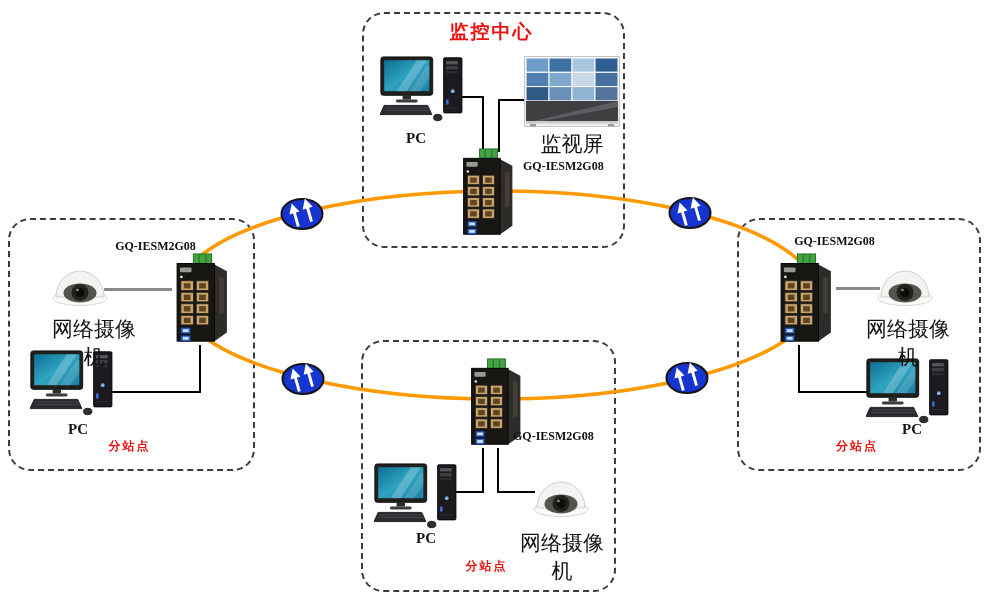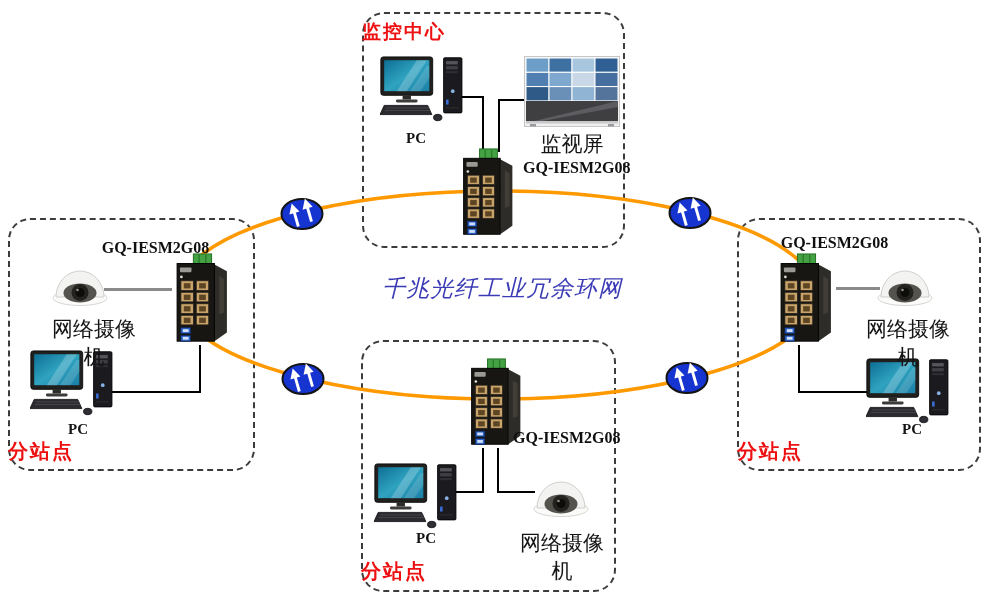--- a/index.html
+++ b/index.html
@@ -1,25 +1,25 @@
 <!DOCTYPE html>
 <html><head>
 <meta charset="utf-8">
 <style>
   html,body{margin:0;padding:0;background:#ffffff;}
   .canvas{position:relative;width:984px;height:603px;background:#ffffff;overflow:hidden;
           font-family:"Liberation Serif","DejaVu Serif",serif;}
   .dbox{position:absolute;border:2px dashed #3c3c3c;border-radius:22px;background:transparent;}
-  .red-title{position:absolute;color:#ee1111;font-weight:bold;
+  .red-title{position:absolute;color:#ee1111;font-weight:bold;text-align:center;
              font-family:"Liberation Serif","DejaVu Serif",serif;}
   .mc-title{font-size:19px;letter-spacing:2px;}
-  .st-title{font-size:20px;letter-spacing:2px;}
+  .st-title{font-size:12px;letter-spacing:2px;}
   .dev-label{position:absolute;font-size:21px;color:#141414;text-align:center;}
   .pc-label{font-weight:bold;font-size:15px;}
-  .model-label{position:absolute;font-weight:bold;font-size:16px;color:#101010;}
+  .model-label{position:absolute;font-weight:bold;font-size:12px;color:#101010;}
   .center-title{position:absolute;font-style:italic;font-size:23px;color:#3b3bb5;
                 text-align:center;letter-spacing:1px;font-family:"Liberation Serif","DejaVu Serif",serif;}
   .hline{position:absolute;height:2px;background:#000;}
   .vline{position:absolute;width:2px;background:#000;}
   .grayline{position:absolute;height:3px;background:#8a8a8a;}
   svg.dev{position:absolute;display:block;}
   svg.ringlayer{position:absolute;left:0;top:0;pointer-events:none;}
 </style>
 </head>
 <body>
@@ -221,15 +221,14 @@
   <div class="model-label" style="left:772px;top:234px;width:125px;text-align:center;">GQ-IESM2G08</div>
   <div class="dev-label" style="left:856px;top:315px;width:104px;">网络摄像机</div>
   <div class="dev-label pc-label" style="left:884px;top:421px;width:56px;">PC</div>
   <div class="red-title st-title" style="left:737px;top:438px;width:240px;">分站点</div>
 
   <div class="model-label" style="left:513px;top:429px;width:120px;">GQ-IESM2G08</div>
   <div class="dev-label pc-label" style="left:398px;top:530px;width:56px;">PC</div>
   <div class="dev-label" style="left:510px;top:529px;width:104px;">网络摄像机</div>
   <div class="red-title st-title" style="left:361px;top:558px;width:251px;">分站点</div>
 
-  <div class="center-title" style="left:357px;top:273px;width:290px;">千兆光纤工业冗余环网</div>
 
 </div>
 
 </body></html>

